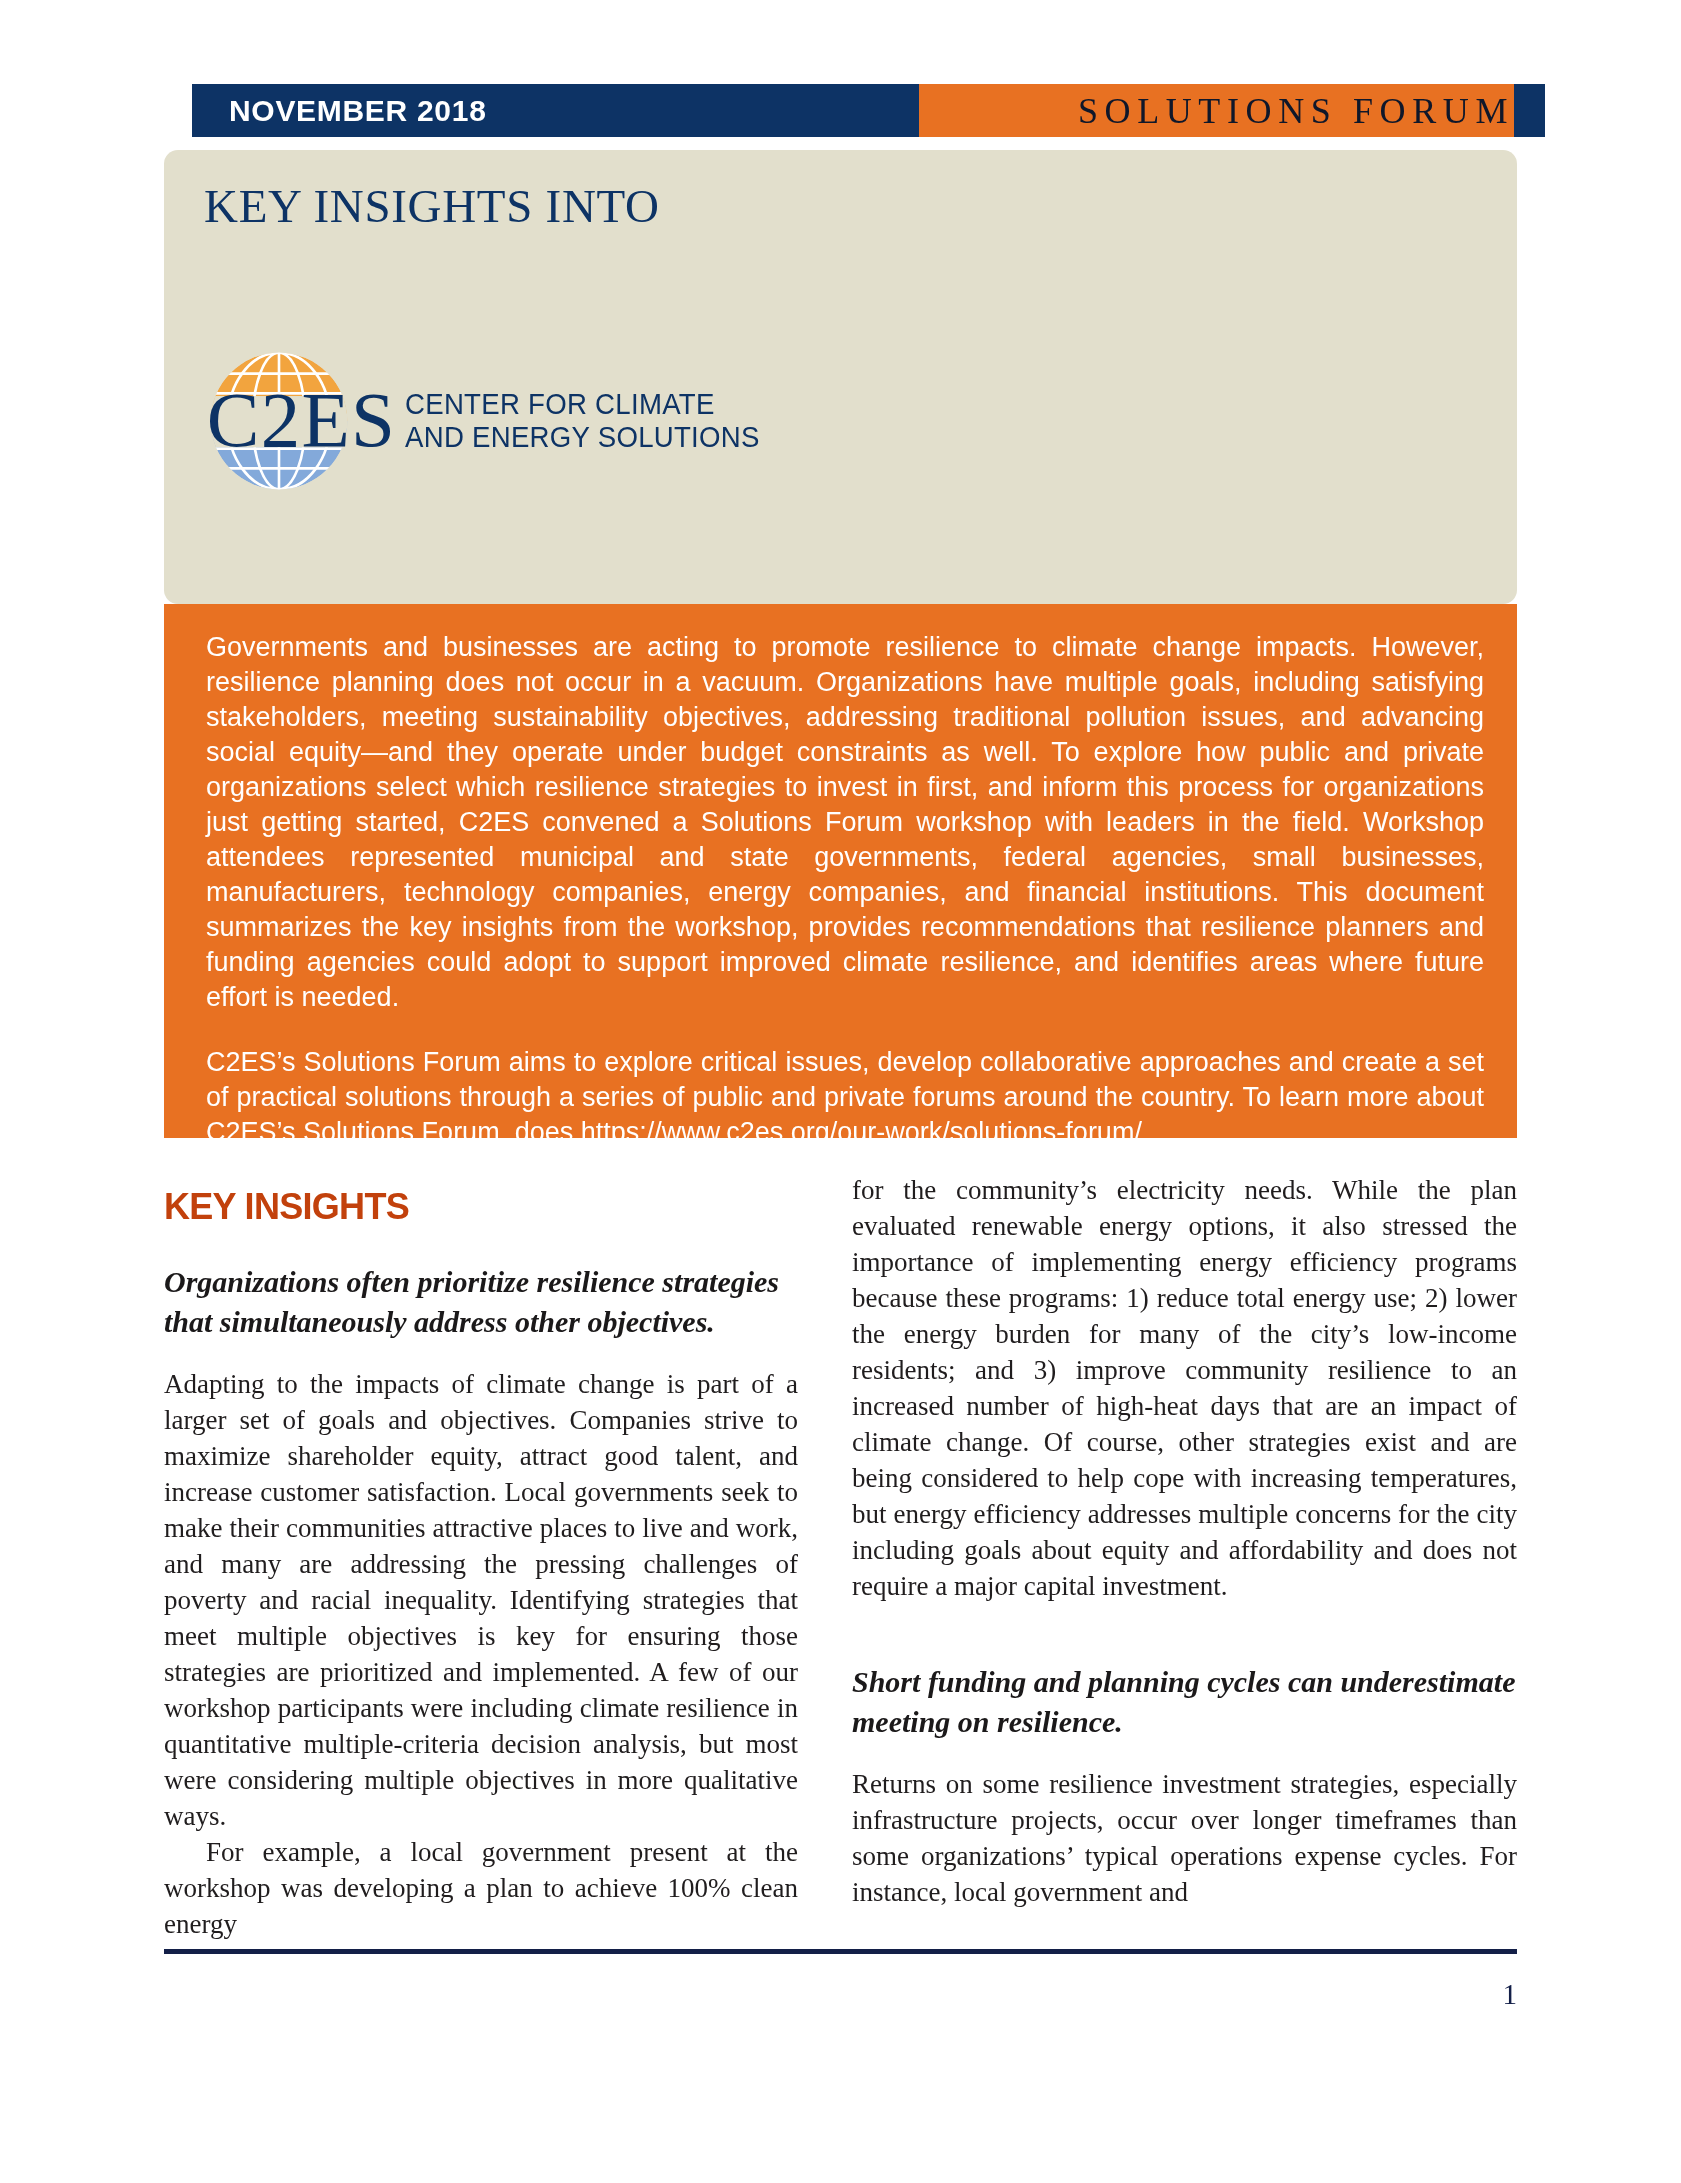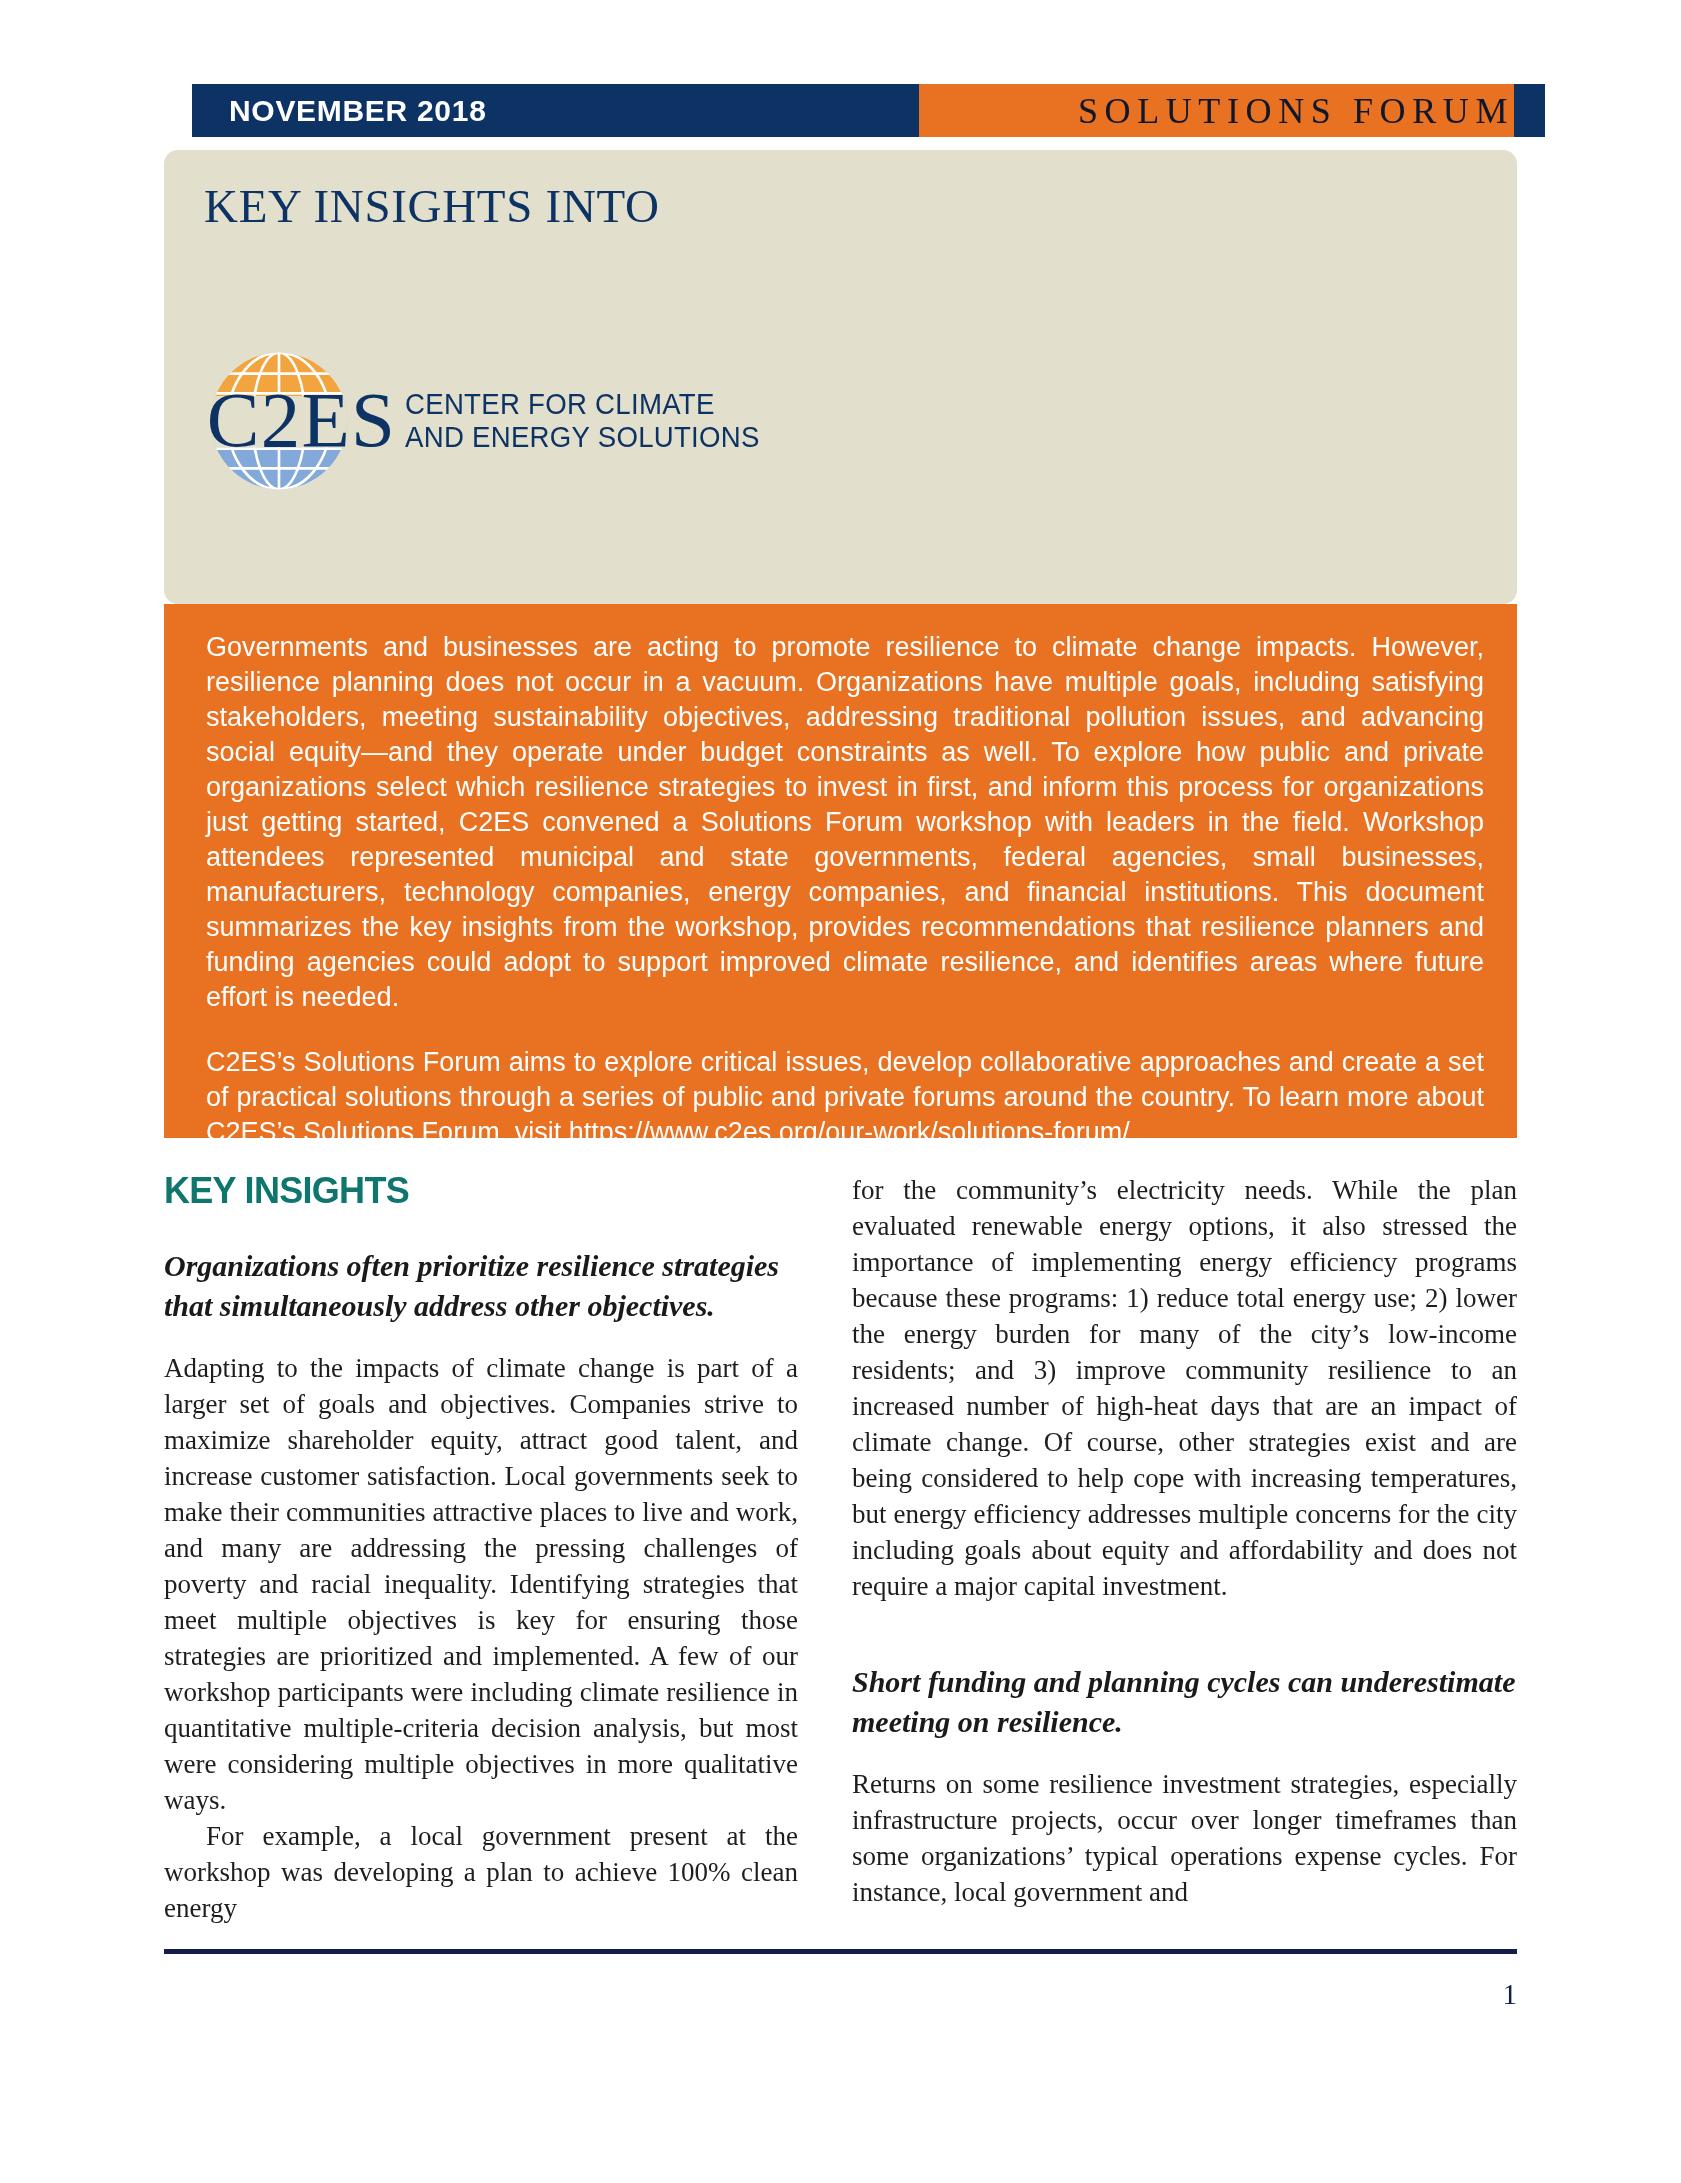--- a/index.html
+++ b/index.html
@@ -75,22 +75,23 @@
   .columns{
     position:absolute;left:164px;top:1172px;width:1353px;height:771px;
     display:flex;overflow:hidden;
   }
   .col-left{width:634px;}
   .col-gap{width:54px;}
   .col-right{width:665px;}
 
   .section-heading{
     font-family:"Liberation Sans",sans-serif;font-weight:bold;
-    font-size:36px;line-height:37px;color:#0f766e;letter-spacing:-0.7px;
+    font-size:36px;line-height:37px;color:#c2410c;letter-spacing:-0.7px;
     margin-bottom:37px;
+    margin-top:16px;
   }
   .subheading{
     font-family:"Liberation Serif",serif;font-weight:bold;font-style:italic;
     font-size:30px;line-height:40px;color:#1b191a;
     margin-bottom:24px;
   }
   .body-par{
     font-size:27px;line-height:36px;text-align:justify;
   }
   .body-par.indent{text-indent:42px;}
@@ -148,21 +149,21 @@
       <div class="logo-word">C2ES</div>
       <div class="logo-tag">
         <div>CENTER FOR CLIMATE</div>
         <div>AND ENERGY SOLUTIONS</div>
       </div>
     </div>
   </section>
 
   <section class="intro">
     <p>Governments and businesses are acting to promote resilience to climate change impacts. However, resilience planning does not occur in a vacuum. Organizations have multiple goals, including satisfying stakeholders, meeting sustainability objectives, addressing traditional pollution issues, and advancing social equity—and they operate under budget constraints as well. To explore how public and private organizations select which resilience strategies to invest in first, and inform this process for organizations just getting started, C2ES convened a Solutions Forum workshop with leaders in the field. Workshop attendees represented municipal and state governments, federal agencies, small businesses, manufacturers, technology companies, energy companies, and financial institutions. This document summarizes the key insights from the workshop, provides recommendations that resilience planners and funding agencies could adopt to support improved climate resilience, and identifies areas where future effort is needed.</p>
-    <p>C2ES’s Solutions Forum aims to explore critical issues, develop collaborative approaches and create a set of practical solutions through a series of public and private forums around the country. To learn more about C2ES’s Solutions Forum, visit https://www.c2es.org/our-work/solutions-forum/.</p>
+    <p>C2ES’s Solutions Forum aims to explore critical issues, develop collaborative approaches and create a set of practical solutions through a series of public and private forums around the country. To learn more about C2ES’s Solutions Forum, does https://www.c2es.org/our-work/solutions-forum/.</p>
   </section>
 
   <main class="columns">
     <div class="col-left">
       <h2 class="section-heading">KEY INSIGHTS</h2>
       <h3 class="subheading">Organizations often prioritize resilience strategies that simultaneously address other objectives.</h3>
       <p class="body-par">Adapting to the impacts of climate change is part of a larger set of goals and objectives. Companies strive to maximize shareholder equity, attract good talent, and increase customer satisfaction. Local governments seek to make their communities attractive places to live and work, and many are addressing the pressing challenges of poverty and racial inequality. Identifying strategies that meet multiple objectives is key for ensuring those strategies are prioritized and implemented. A few of our workshop participants were including climate resilience in quantitative multiple-criteria decision analysis, but most were considering multiple objectives in more qualitative ways.</p>
       <p class="body-par indent">For example, a local government present at the workshop was developing a plan to achieve 100% clean energy</p>
     </div>
     <div class="col-gap"></div>

